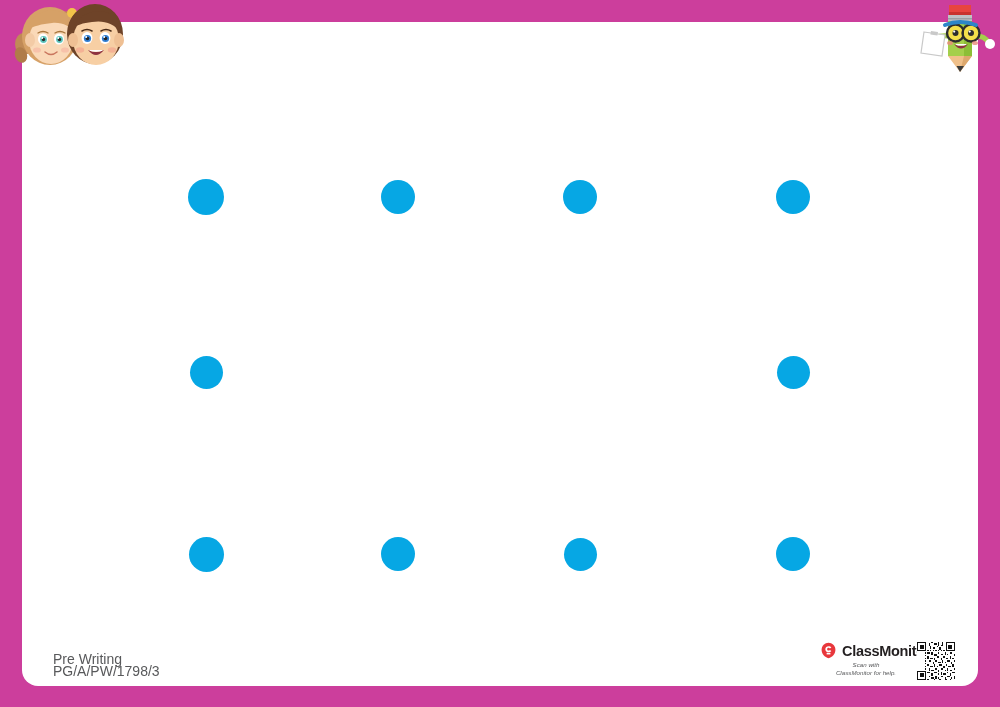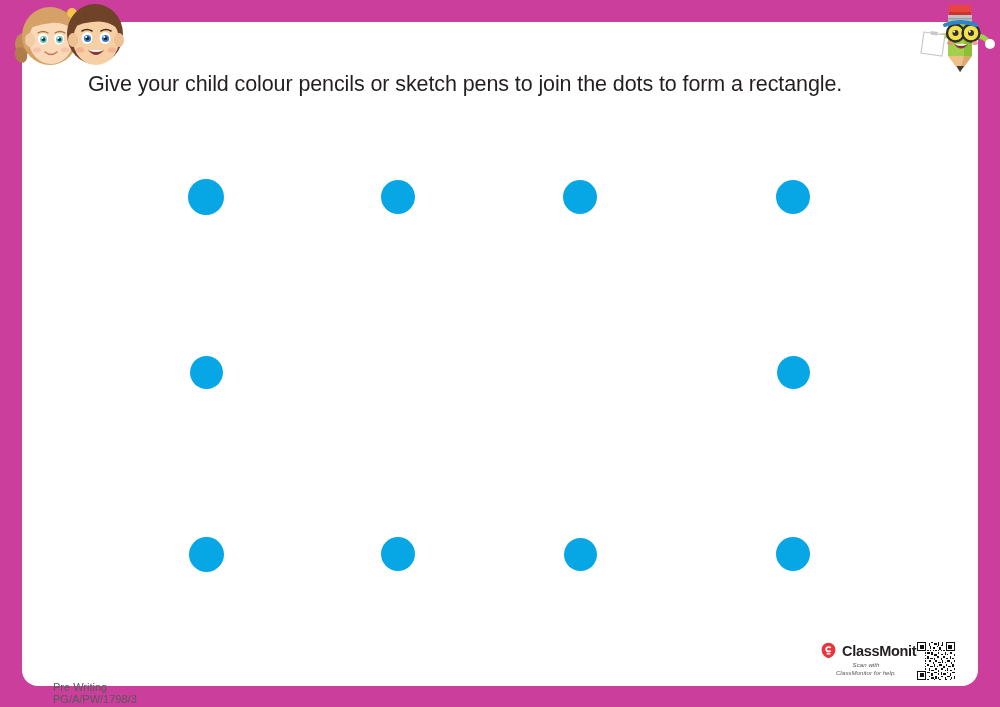--- a/index.html
+++ b/index.html
@@ -48,24 +48,23 @@
     position: absolute;
     border-radius: 50%;
     background: #06A7E4;
   }
 
   
   #footer-codes {
     position: absolute;
     left: 53px;
     top: 653px;
-    font-size: 11px;
+    font-size: 14px;
     line-height: 12px;
     color: #58595b;
-    margin-top: 28px;
   }
   #footer-codes div { white-space: nowrap; }
 
   
   #brand {
     position: absolute;
     left: 820px;
     top: 642px;
     width: 140px;
     height: 42px;
@@ -120,21 +119,20 @@
     height: 74px;
   }
 </style>
 </head>
 <body>
 
 <div id="page" style="background: rgb(204, 62, 156);">
 
   <div id="card" style="background: rgb(255, 255, 255);">
 
-    <div id="instruction">Give your child colour pencils or sketch pens to join the dots to form a rectangle.</div>
 
     <div id="dot-grid" style="position:absolute; left:-22px; top:-22px; width:1000px; height:707px;">
         <div class="dot" style="left: 188px; top: 179px; width: 36px; height: 36px; background: rgb(6, 167, 228);"></div>
         <div class="dot" style="left: 381px; top: 180px; width: 34px; height: 34px; background: rgb(6, 167, 228);"></div>
         <div class="dot" style="left: 563px; top: 180px; width: 34px; height: 34px; background: rgb(6, 167, 228);"></div>
         <div class="dot" style="left: 776px; top: 180px; width: 34px; height: 34px; background: rgb(6, 167, 228);"></div>
         <div class="dot" style="left: 189.5px; top: 355.5px; width: 33px; height: 33px; background: rgb(6, 167, 228);"></div>
         <div class="dot" style="left: 776.5px; top: 355.5px; width: 33px; height: 33px; background: rgb(6, 167, 228);"></div>
         <div class="dot" style="left: 188.5px; top: 536.5px; width: 35px; height: 35px; background: rgb(6, 167, 228);"></div>
         <div class="dot" style="left: 381px; top: 537px; width: 34px; height: 34px; background: rgb(6, 167, 228);"></div>

